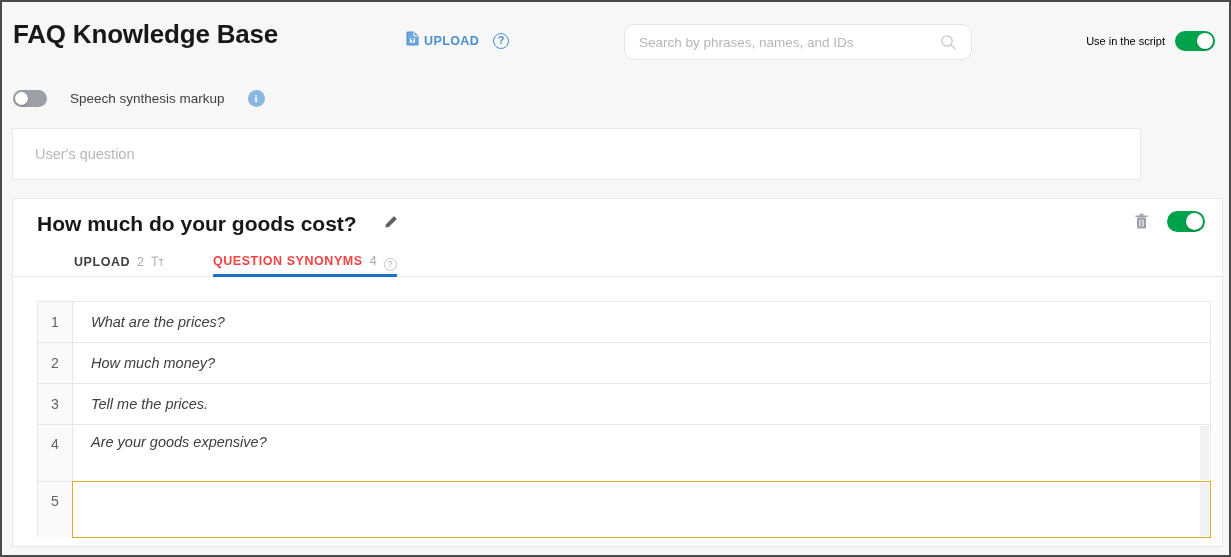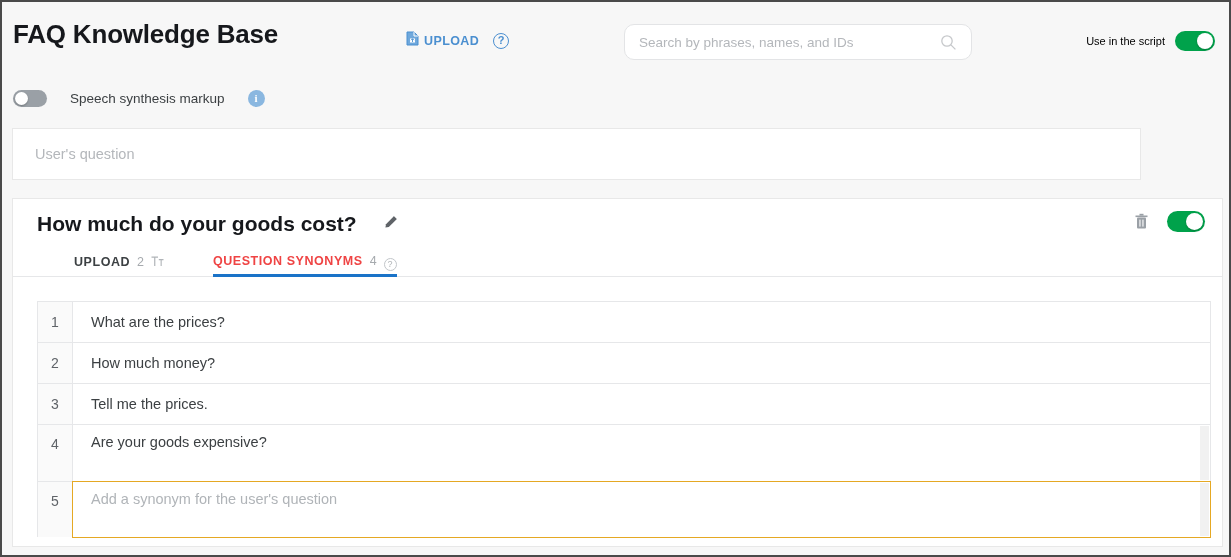--- a/index.html
+++ b/index.html
@@ -343,20 +343,21 @@
     position: relative;
     display: flex;
     align-items: center;
     box-sizing: border-box;
   }
   .syn-row.tall .syn-text-wrap { align-items: flex-start; padding-top: 9px; }
   .syn-text {
     font-size: 14.5px;
     color: #3c4043;
     padding-left: 18px;
+    font-style: italic;
   }
   .syn-text.placeholder { color: #b0b4b8; }
   .syn-scroll-strip {
     position: absolute;
     right: 1px;
     top: 1px;
     bottom: 1px;
     width: 9px;
     background: #f1f1f1;
   }
@@ -497,20 +498,19 @@
         <div class="syn-num">4</div>
         <div class="syn-text-wrap">
           <span class="syn-text">Are your goods expensive?</span>
           <div class="syn-scroll-strip"></div>
         </div>
       </div>
 
       <div class="syn-row tall last focused">
         <div class="syn-num">5</div>
         <div class="syn-text-wrap">
-          <span class="syn-text placeholder">Add a synonym for the user's question</span>
           <div class="syn-scroll-strip"></div>
         </div>
       </div>
 
     </div>
   </div>
 </div>
 
 </body></html>

